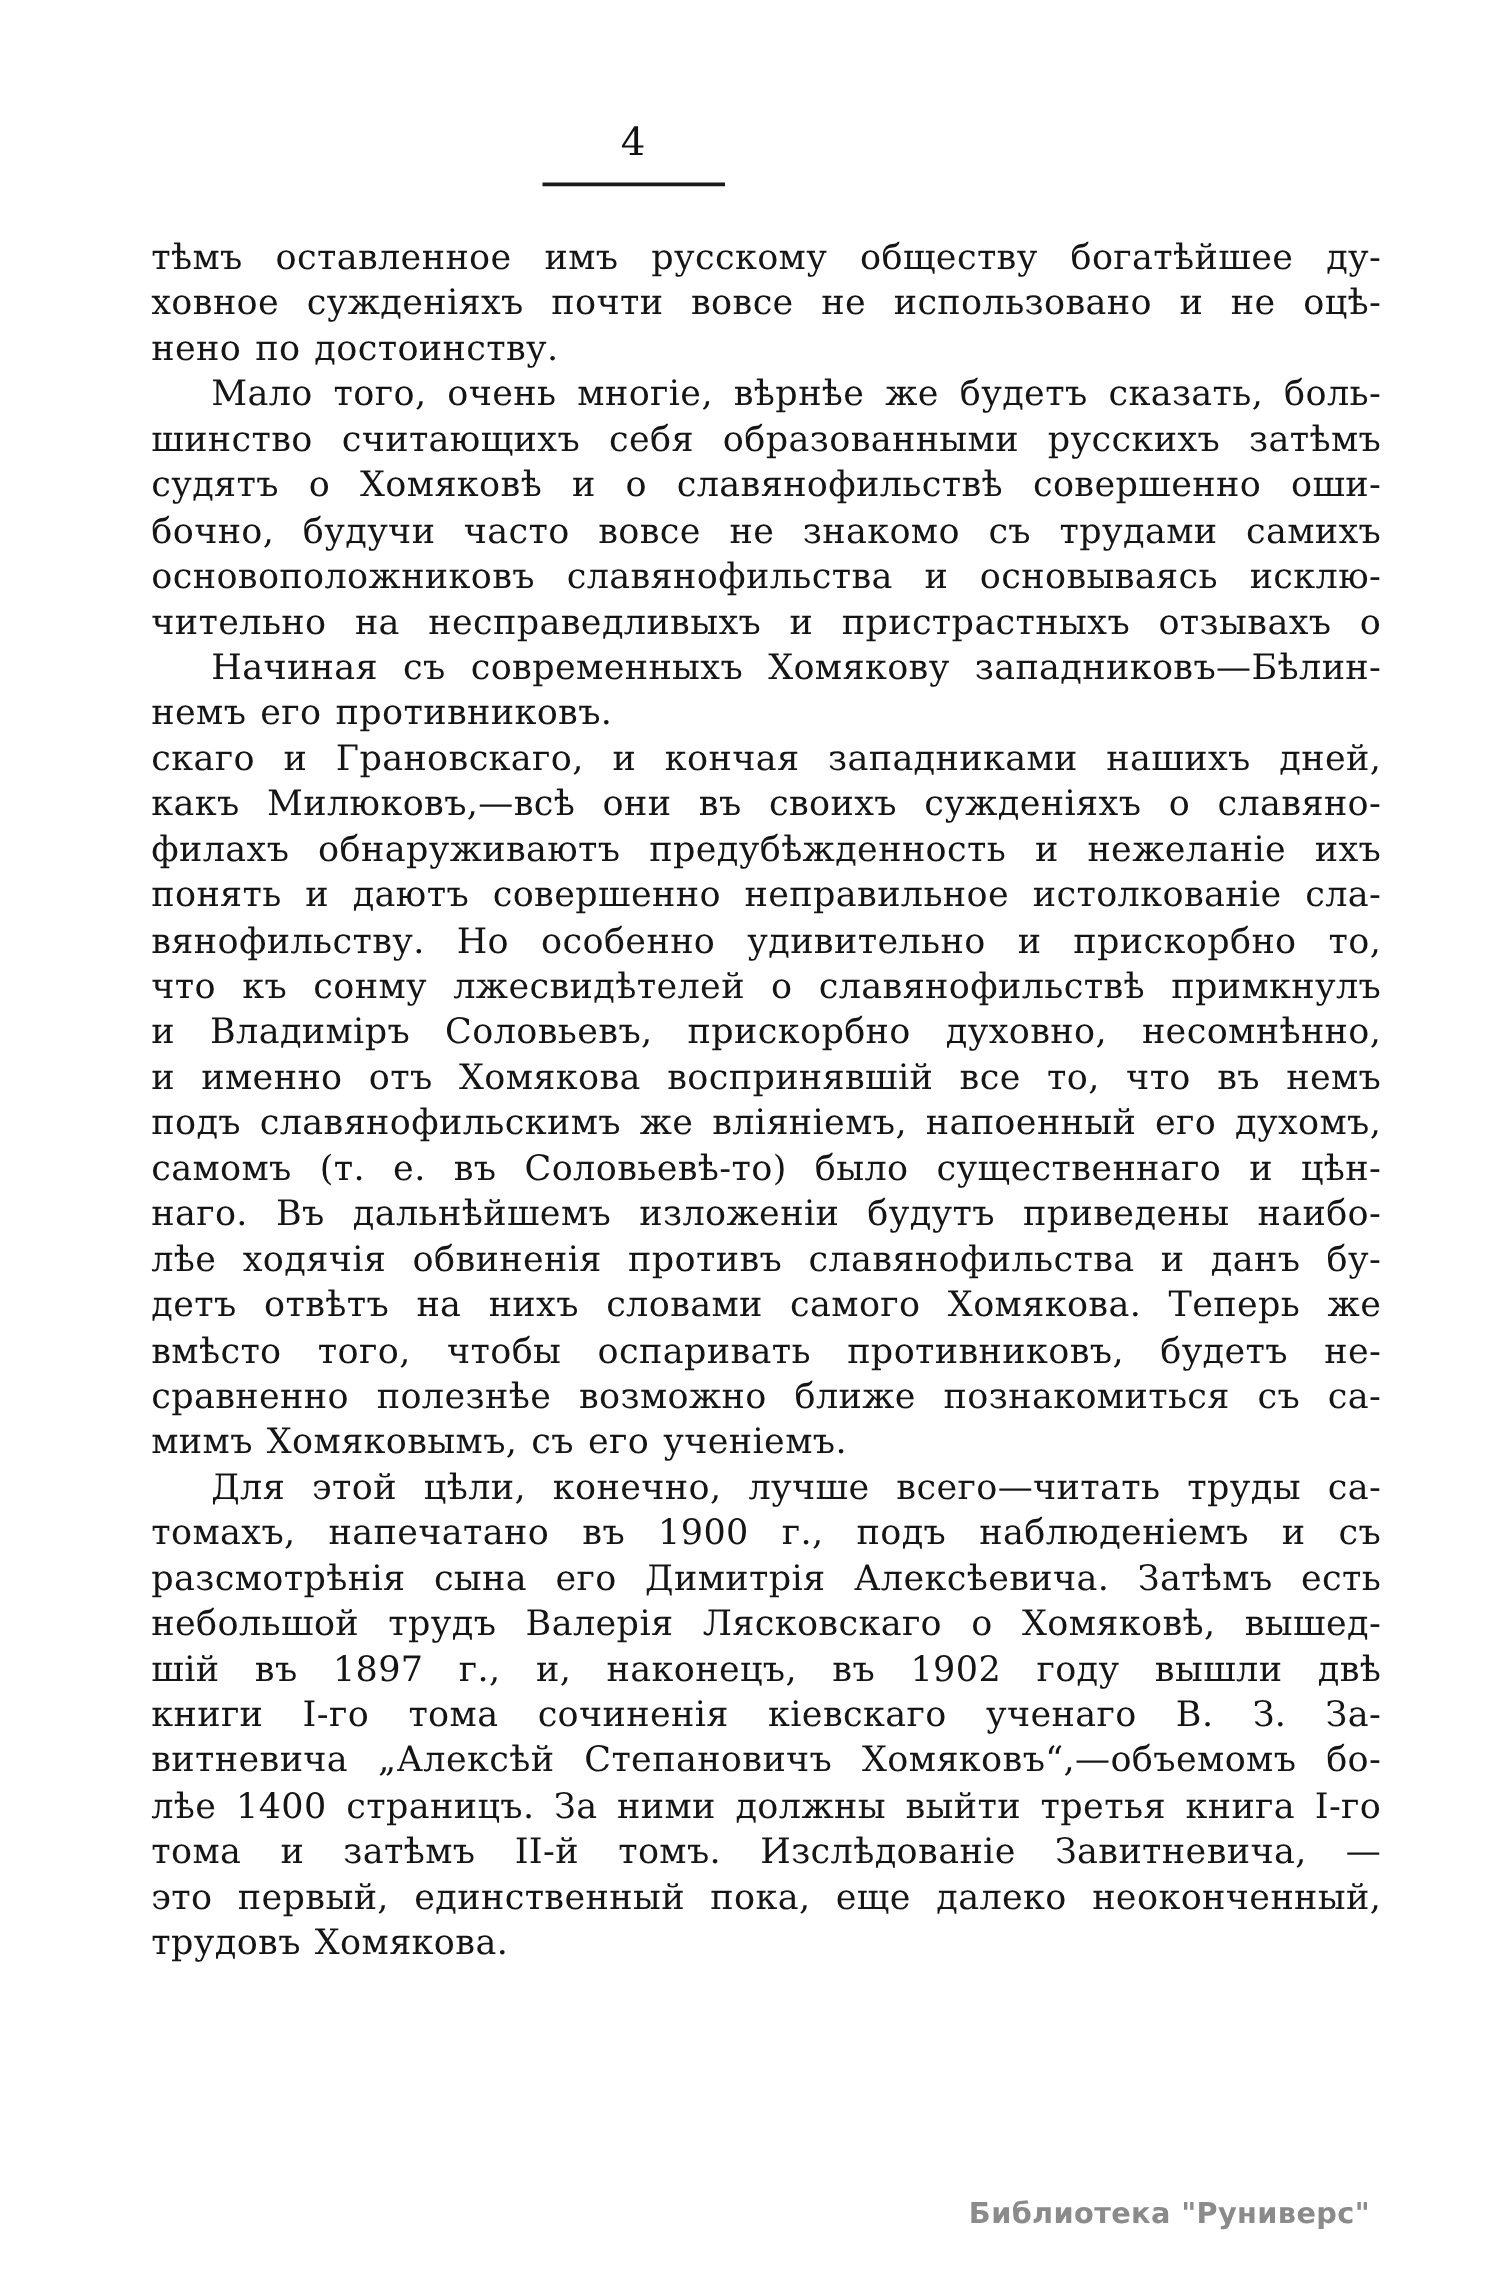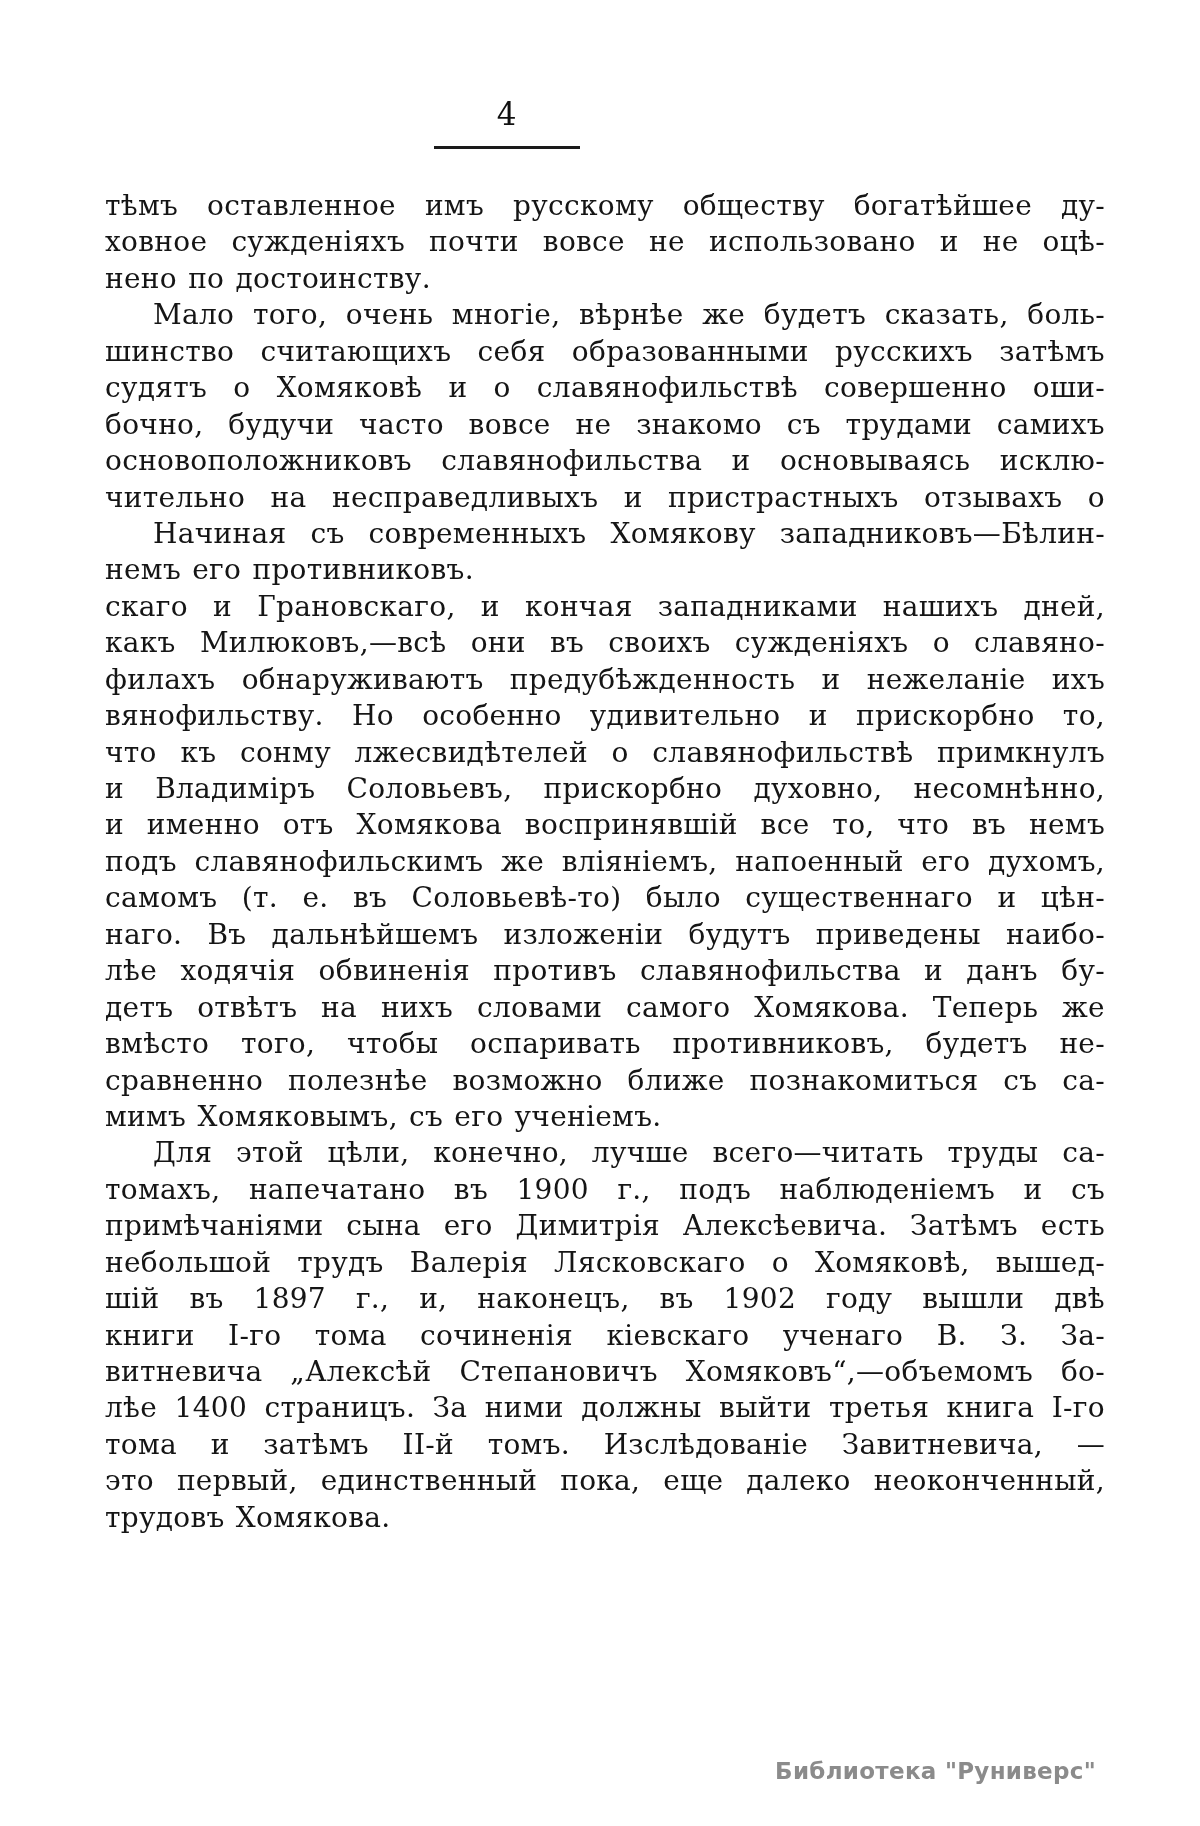--- a/index.html
+++ b/index.html
@@ -43,20 +43,21 @@
     font-size: 28px;
     line-height: 36.45px;
     letter-spacing: 0.3px;
     word-spacing: 2px;
   }
   .line {
     text-align: justify;
     text-align-last: justify;
     height: 36.45px;
     overflow: hidden;
+    margin-left: 16px;
   }
   .line.indent {
     text-indent: 48px;
   }
   .line.para-end {
     text-align-last: left;
   }
   .watermark {
     position: absolute;
     top: 1758px;
@@ -86,35 +87,36 @@
       <div class="line">шинство считающихъ себя образованными русскихъ затѣмъ</div>
       <div class="line">судятъ о Хомяковѣ и о славянофильствѣ совершенно оши-</div>
       <div class="line">бочно, будучи часто вовсе не знакомо съ трудами самихъ</div>
       <div class="line">основоположниковъ славянофильства и основываясь исклю-</div>
       <div class="line">чительно на несправедливыхъ и пристрастныхъ отзывахъ о</div>
       <div class="line indent">Начиная съ современныхъ Хомякову западниковъ—Бѣлин-</div>
       <div class="line para-end">немъ его противниковъ.</div>
       <div class="line">скаго и Грановскаго, и кончая западниками нашихъ дней,</div>
       <div class="line">какъ Милюковъ,—всѣ они въ своихъ сужденіяхъ о славяно-</div>
       <div class="line">филахъ обнаруживаютъ предубѣжденность и нежеланіе ихъ</div>
+      <div class="line">понять и даютъ совершенно неправильное истолкованіе сла-</div>
       <div class="line">вянофильству. Но особенно удивительно и прискорбно то,</div>
       <div class="line">что къ сонму лжесвидѣтелей о славянофильствѣ примкнулъ</div>
       <div class="line">и Владиміръ Соловьевъ, прискорбно духовно, несомнѣнно,</div>
       <div class="line">и именно отъ Хомякова воспринявшій все то, что въ немъ</div>
       <div class="line">подъ славянофильскимъ же вліяніемъ, напоенный его духомъ,</div>
       <div class="line">самомъ (т. е. въ Соловьевѣ-то) было существеннаго и цѣн-</div>
       <div class="line">наго. Въ дальнѣйшемъ изложеніи будутъ приведены наибо-</div>
       <div class="line">лѣе ходячія обвиненія противъ славянофильства и данъ бу-</div>
       <div class="line">детъ отвѣтъ на нихъ словами самого Хомякова. Теперь же</div>
       <div class="line">вмѣсто того, чтобы оспаривать противниковъ, будетъ не-</div>
       <div class="line">сравненно полезнѣе возможно ближе познакомиться съ са-</div>
       <div class="line para-end">мимъ Хомяковымъ, съ его ученіемъ.</div>
       <div class="line indent">Для этой цѣли, конечно, лучше всего—читать труды са-</div>
       <div class="line">томахъ, напечатано въ 1900 г., подъ наблюденіемъ и съ</div>
-      <div class="line">примѣчаніями сына его Димитрія Алексѣевича. Затѣмъ есть</div>
+      <div class="line">разсмотрѣнія сына его Димитрія Алексѣевича. Затѣмъ есть</div>
       <div class="line">небольшой трудъ Валерія Лясковскаго о Хомяковѣ, вышед-</div>
       <div class="line">шій въ 1897 г., и, наконецъ, въ 1902 году вышли двѣ</div>
       <div class="line">книги I-го тома сочиненія кіевскаго ученаго В. З. За-</div>
       <div class="line">витневича „Алексѣй Степановичъ Хомяковъ“,—объемомъ бо-</div>
       <div class="line">лѣе 1400 страницъ. За ними должны выйти третья книга I-го</div>
       <div class="line">тома и затѣмъ II-й томъ. Изслѣдованіе Завитневича, —</div>
       <div class="line">это первый, единственный пока, еще далеко неоконченный,</div>
       <div class="line para-end">трудовъ Хомякова.</div>
     </div>
 

